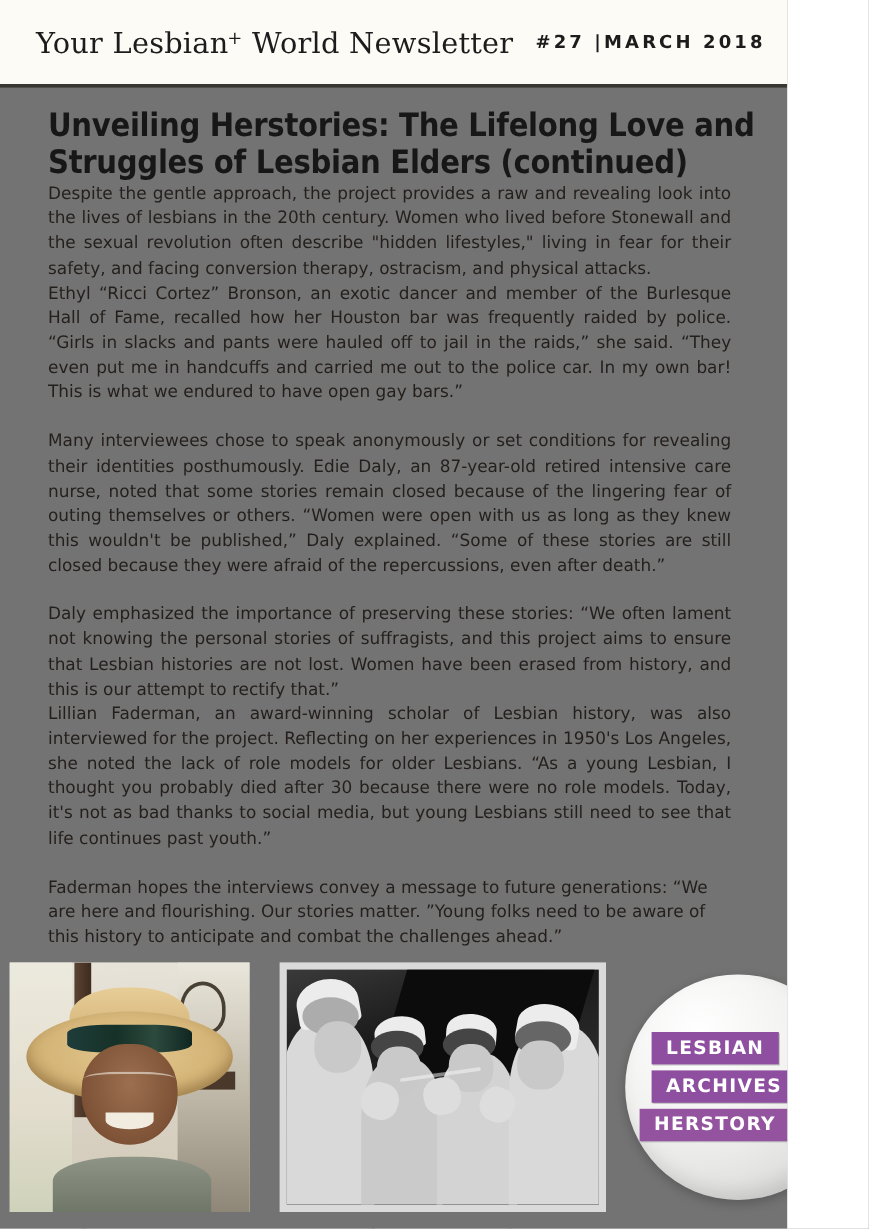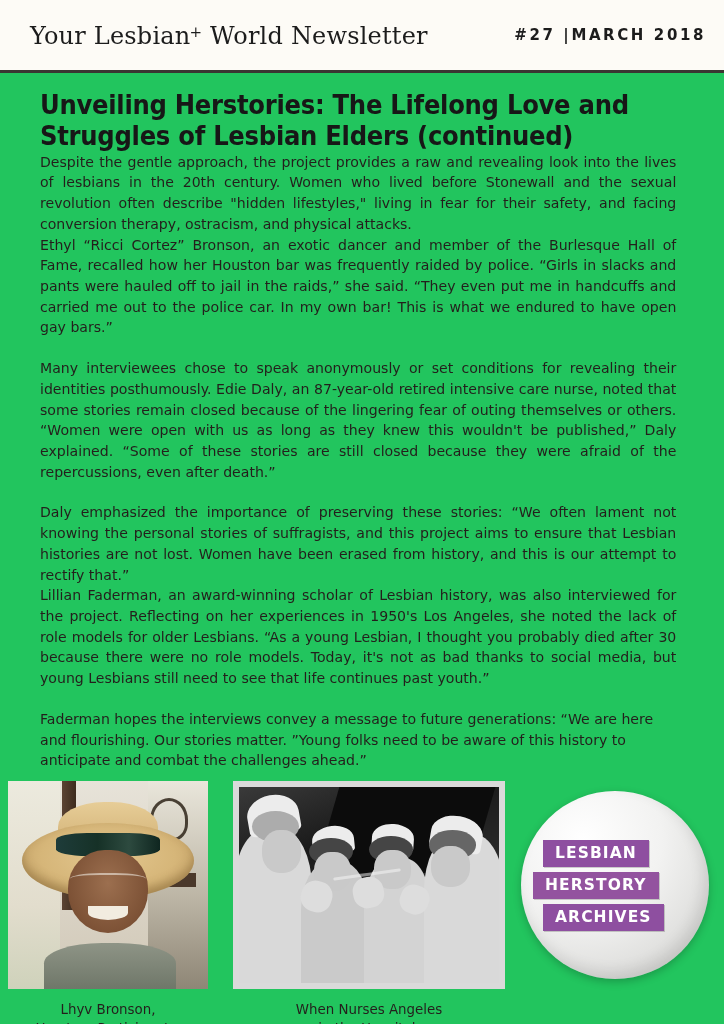--- a/index.html
+++ b/index.html
@@ -8,23 +8,23 @@
   }
   body {
     width: 724px;
     height: 1024px;
     background: #ffffff;
     font-family: "Liberation Sans", sans-serif;
     overflow: hidden;
   }
   .page {
     position: relative;
-    width: 724px;
+    width: 656px;
     height: 1024px;
-    background: #22c55e;
+    background: #737373;
     box-sizing: border-box;
     overflow: hidden;
   }
 
   
   .masthead {
     position: relative;
     height: 70px;
     display: flex;
     align-items: center;
@@ -296,22 +296,22 @@
           <div class="hand hd3"></div>
           <div class="smoke"></div>
         </div>
       </div>
     </div>
 
     <div class="figure fig-badge">
       <div class="badge-wrap">
         <div class="badge">
           <div class="badge-bar">LESBIAN</div>
+          <div class="badge-bar">ARCHIVES</div>
           <div class="badge-bar b2">HERSTORY</div>
-          <div class="badge-bar">ARCHIVES</div>
         </div>
       </div>
     </div>
   </div>
 
   <div class="captions">
     <div class="caption cap-left">
       <div>Lhyv Bronson,</div>
       <div>Herstory Participants.</div>
     </div>

